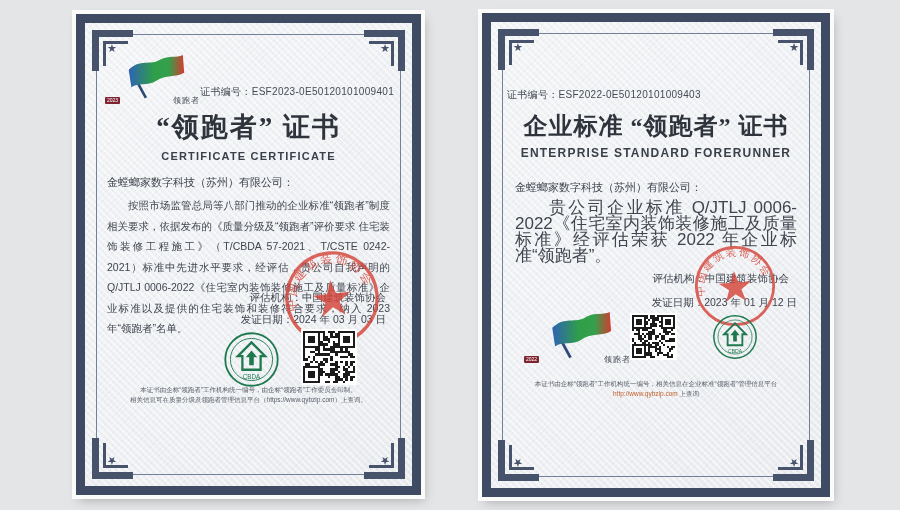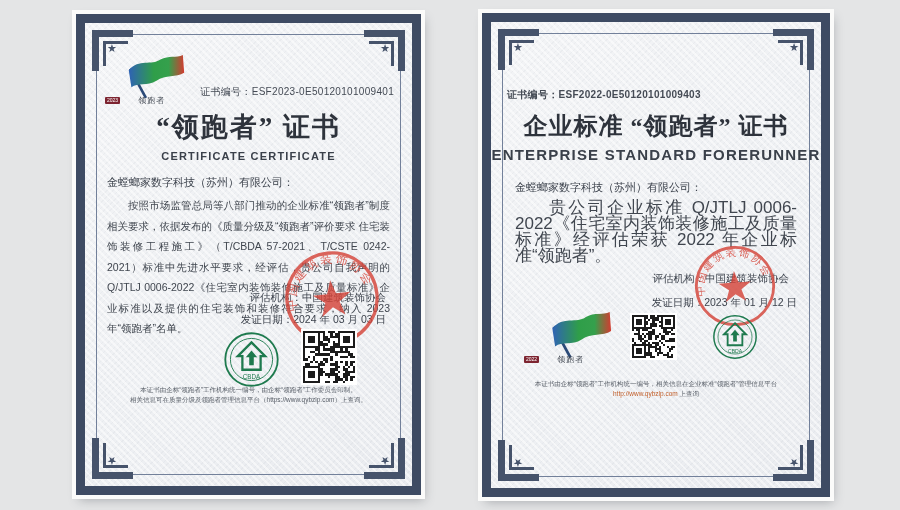--- a/index.html
+++ b/index.html
@@ -40,30 +40,30 @@
     border-left:3px solid currentColor;border-top:3px solid currentColor;}
   .corner .corner-star{position:absolute;left:15px;top:13px;font-size:11px;line-height:1;color:#46536b;}
   .c-tl{left:7px;top:7px;}
   .c-tr{right:7px;top:7px;transform:scaleX(-1);}
   .c-bl{left:7px;bottom:7px;transform:scaleY(-1);}
   .c-br{right:7px;bottom:7px;transform:scale(-1,-1);}
 
   
   .certno{position:absolute;font-size:10px;letter-spacing:.3px;color:#454b55;}
   .cert-l .certno{top:62px;right:18px;}
-  .cert-r .certno{top:66px;left:16px;font-weight:bold;}
+  .cert-r .certno{top:66px;left:16px;}
 
   .title{position:absolute;left:0;right:0;text-align:center;
     font-weight:bold;color:#2e333c;font-family:"Liberation Serif","DejaVu Serif",serif;}
   .cert-l .title{top:86px;font-size:27px;letter-spacing:2px;}
   .cert-r .title{top:88px;font-size:24px;letter-spacing:1px;}
 
   .subtitle{position:absolute;left:0;right:0;text-align:center;font-weight:bold;color:#3a404a;}
   .cert-l .subtitle{top:127px;font-size:11px;letter-spacing:1.2px;}
-  .cert-r .subtitle{top:124px;font-size:15px;letter-spacing:1.2px;}
+  .cert-r .subtitle{top:124px;font-size:12px;letter-spacing:1.2px;}
 
   .company{position:absolute;font-size:11px;color:#3d434d;}
   .cert-l .company{left:22px;top:152px;}
   .cert-r .company{left:24px;top:158px;}
 
   .body-text{position:absolute;font-size:10.5px;line-height:20.5px;color:#40464f;
     text-align:justify;text-indent:2em;}
   .cert-l .body-text{left:22px;right:22px;top:172px;}
   .cert-r .body-text{left:24px;right:24px;top:178px;font-size:17px;line-height:16px;}
 
@@ -77,21 +77,21 @@
     font-size:6.5px;line-height:10px;}
   .cert-l .footnote{top:362px;}
   .cert-r .footnote{top:357px;}
   .footnote-url{color:#c2602c;}
 
   
   .flag-logo{position:absolute;}
   .cert-l .flag-logo{left:20px;top:30px;width:95px;height:66px;}
   .cert-r .flag-logo{left:33px;top:288px;width:107px;height:70px;}
   .flag-logo svg{width:100%;height:72%;display:block;}
-  .flag-caption{display:flex;align-items:center;justify-content:flex-start;gap:18px;margin-top:-6px;}
+  .flag-caption{display:flex;align-items:center;justify-content:space-between;gap:18px;margin-top:-6px;}
   .flag-year{background:#7d2430;color:#fff;font-size:5px;padding:1px 2px;border-radius:1px;line-height:1;}
   .flag-label{font-size:8px;color:#3c424c;letter-spacing:1px;}
 
   .seal{position:absolute;color:#d5453a;opacity:.82;pointer-events:none;}
   .cert-l .seal{left:198px;top:226px;width:98px;height:98px;transform:rotate(-6deg);}
   .cert-r .seal{left:202px;top:222px;width:84px;height:84px;transform:rotate(-4deg);}
   .seal svg{width:100%;height:100%;display:block;}
 
   .cbda-logo{position:absolute;color:#1e7a4e;}
   .cert-l .cbda-logo{left:138px;top:308px;width:57px;height:57px;}

